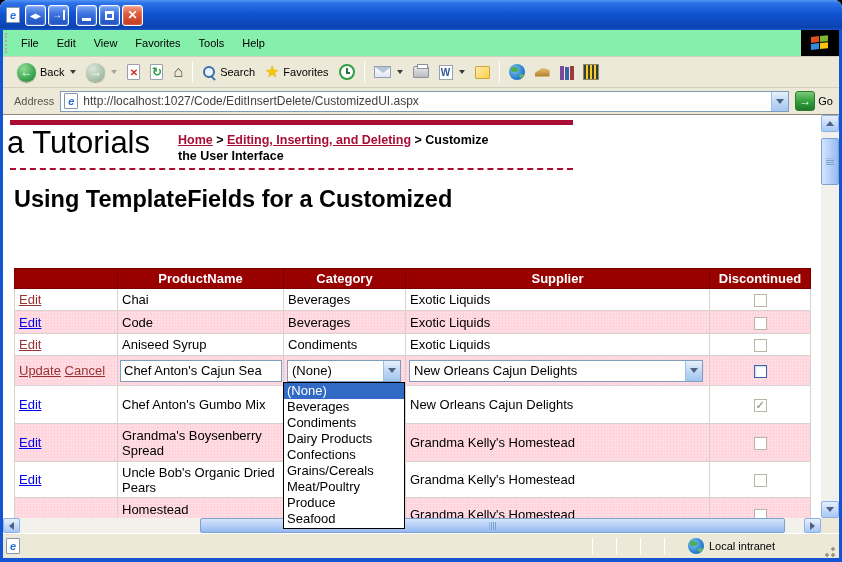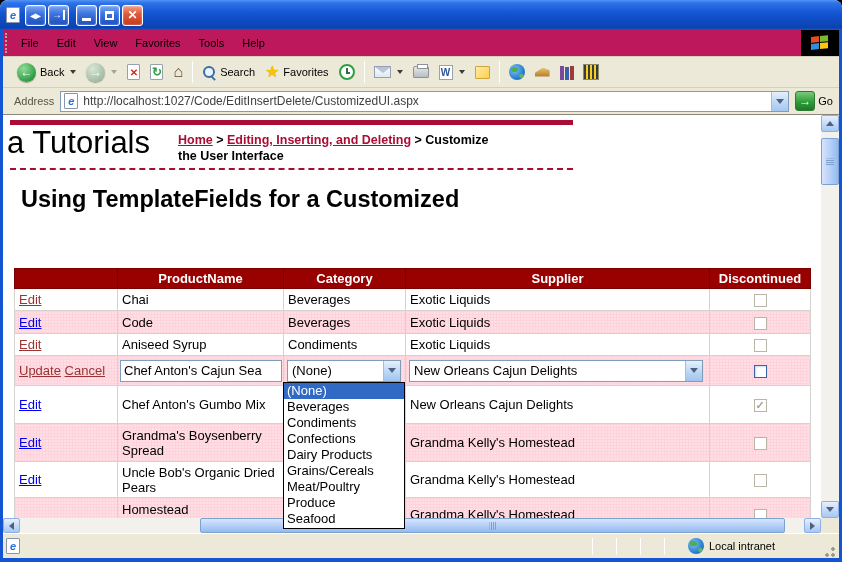--- a/index.html
+++ b/index.html
@@ -23,21 +23,21 @@
   .wbtn.close { background:linear-gradient(180deg,#f0a08a 0%,#e35b3d 40%,#c13a1d 100%); font-size:12px; }
   .glyph-min { width:9px; height:3px; background:#fff; align-self:flex-end; margin:0 auto 4px auto; }
   .glyph-max { width:9px; height:9px; border:2px solid #fff; border-top-width:3px; }
   .glyph-detach { border-right:2px solid #fff; padding-right:1px; line-height:10px; }
 
   .doc-icon { width:14px; height:16px; background:#fff; border:1px solid #8796a8; border-radius:1px;
               position:relative; display:inline-flex; align-items:center; justify-content:center;
               font-size:11px; font-weight:bold; color:#2a6fd6; font-style:italic; }
 
   
-  .menubar { height:27px; background:#be185d; display:flex; align-items:stretch;
+  .menubar { height:27px; background:#86efac; display:flex; align-items:stretch;
              border-bottom:1px solid #d4d0bd; position:relative; }
   .grip { width:5px; margin:3px 2px 3px 2px; border-left:2px dotted #aeaa92; }
   .menu-items { display:flex; align-items:center; }
   .menu-item { padding:0 9px; font-size:11px; color:#000; height:100%; display:flex; align-items:center; cursor:default; }
   .menu-item::first-letter { text-decoration:underline; }
   .win-logo { margin-left:auto; width:38px; background:#000; display:flex; align-items:center; justify-content:center; }
 
   
   .toolbar { height:31px; background:#ece9d8; display:flex; align-items:center;
              border-bottom:1px solid #d4d0bd; padding-right:4px; }
@@ -104,21 +104,21 @@
   
   .chrome { border-left:3px solid #1254d2; border-right:3px solid #1254d2; }
   .viewport { position:relative; width:836px; height:418px; background:#fff; overflow:hidden; }
   .content { position:absolute; left:0; top:0; width:818px; height:403px; overflow:hidden; background:#fff; }
 
   .accent-bar { position:absolute; left:7px; top:5px; width:563px; height:5px; background:#aa0d33; }
   .brand { position:absolute; left:4px; top:10px; font-size:31px; color:#000; letter-spacing:0; }
   .breadcrumb { position:absolute; left:175px; top:17px; width:402px; font-size:12.5px; font-weight:bold; line-height:16px; color:#000; }
   .breadcrumb a { color:#aa0d33; text-decoration:underline; }
   .dashed-rule { position:absolute; left:7px; top:53px; width:563px; border-bottom:2px dashed #aa0d33; }
-  .page-title { position:absolute; left:18px; top:70px; width:600px; font-size:23.5px; font-weight:bold; color:#000; line-height:28px; }
+  .page-title { position:absolute; left:11px; top:70px; width:600px; font-size:23.5px; font-weight:bold; color:#000; line-height:28px; }
 
   
   table.grid { position:absolute; left:11px; top:153px; width:796px; border-collapse:collapse; table-layout:fixed;
                font-size:13px; color:#000; border:1px solid #6b6b6b; }
   table.grid td, table.grid th { border:1px solid #d6d3ce; vertical-align:middle; overflow:hidden; }
   table.grid th { background:#990000; color:#fff; font-weight:bold; font-size:13px; border:1px solid #7a0000; height:20px; padding:1px 2px; }
   td.c-edit { padding-left:4px; }
   td.c-prod, td.c-cat, td.c-sup { padding-left:4px; }
   td.c-disc { text-align:center; }
   tr.alt td { background-color:#ffd3dc;
@@ -423,22 +423,22 @@
             <td class="c-disc"><span class="cb dis"></span></td>
           </tr>
         </tbody>
           </table>
       </div>
 
       <div class="listbox">
         <div class="opt sel">(None)</div>
         <div class="opt">Beverages</div>
         <div class="opt">Condiments</div>
+        <div class="opt">Dairy Products</div>
         <div class="opt">Confections</div>
-        <div class="opt">Dairy Products</div>
         <div class="opt">Grains/Cereals</div>
         <div class="opt">Meat/Poultry</div>
         <div class="opt">Produce</div>
         <div class="opt">Seafood</div>
       </div>
 
       <div class="vscroll">
         <span class="sbtn">
             <span class="tri-up"></span>
           </span>

